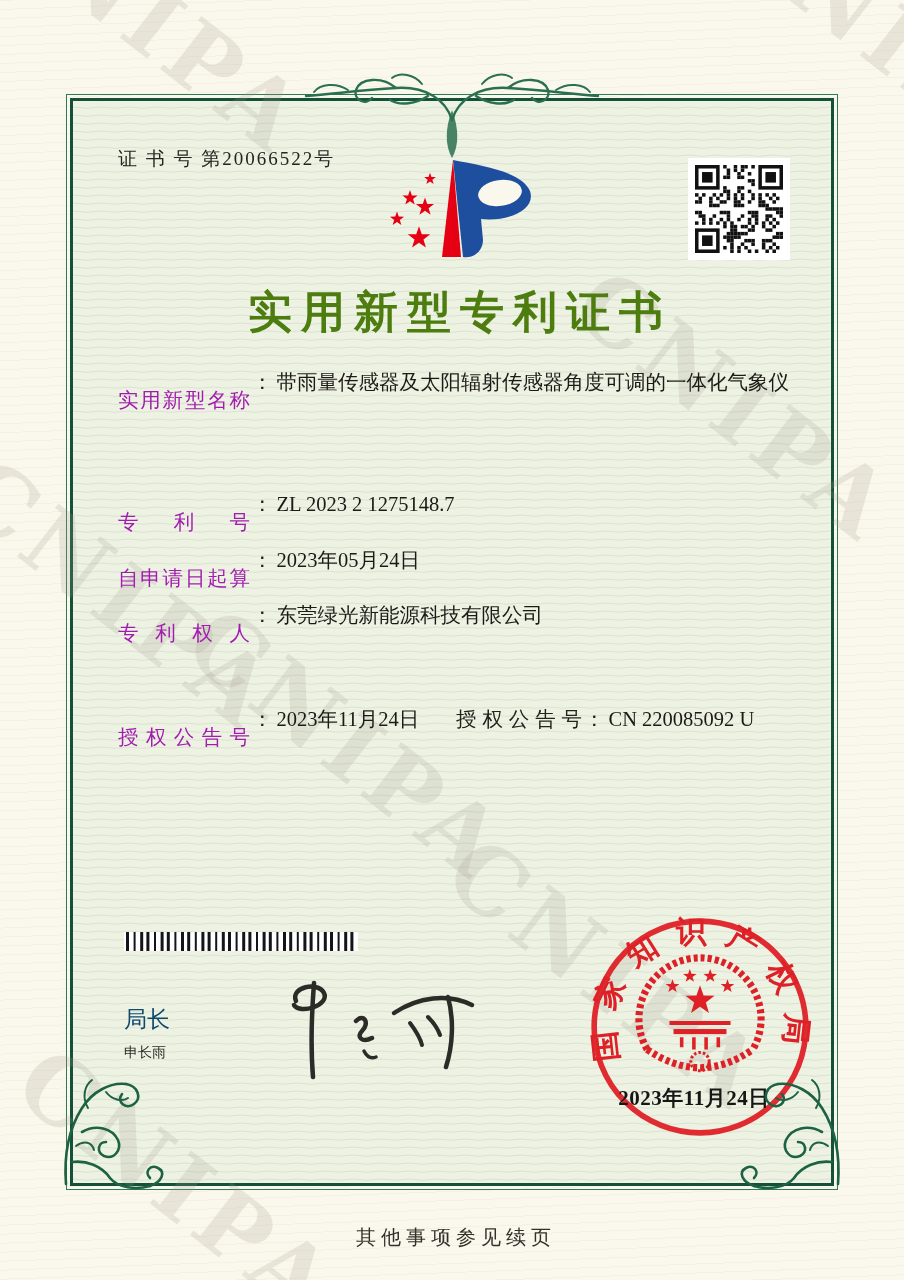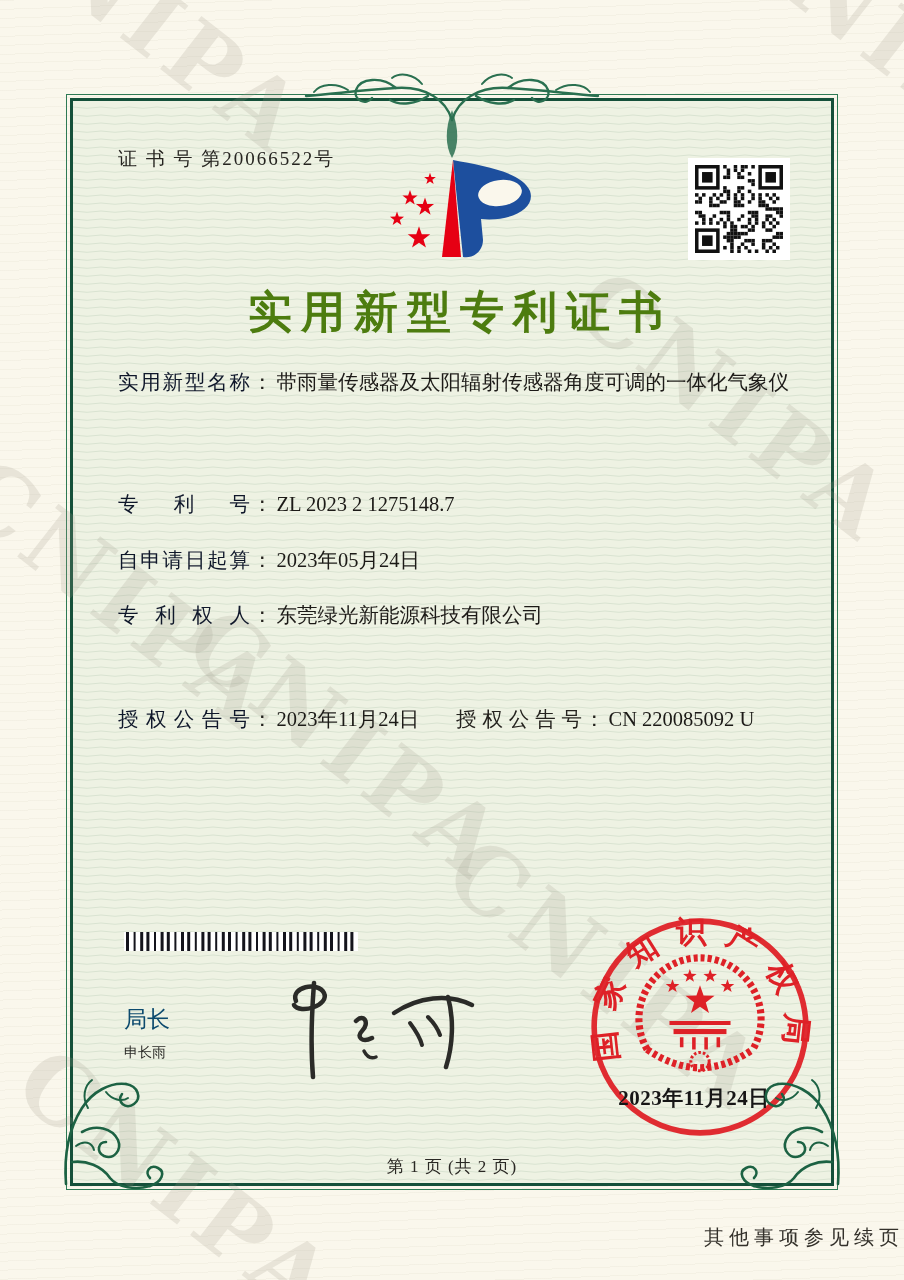--- a/index.html
+++ b/index.html
@@ -44,21 +44,21 @@
     position:absolute;left:688px;top:158px;width:102px;height:102px;
     background:#ffffff;display:flex;align-items:center;justify-content:center;
   }
   .doc-title{
     position:absolute;left:0;right:0;top:283px;text-align:center;
     font-size:44px;font-weight:bold;letter-spacing:9px;color:#4d7c0f;margin-left:16px;
   }
   .field-row{position:absolute;left:118px;width:672px;font-size:20.5px;white-space:nowrap;}
   .flabel{
     display:inline-block;width:132px;text-align:justify;text-align-last:justify;
-    vertical-align:top;color:#0f172a;
+    vertical-align:top;color:#a21caf;margin-top:18px;
   }
   .fcolon{display:inline-block;margin:0 4px 0 2px;color:#24221e;}
   .fvalue{color:#1c1a17;text-align:center;}
   .grant-no{position:absolute;left:338px;top:0;}
   .flabel2{
     display:inline-block;width:126px;text-align:justify;text-align-last:justify;
     vertical-align:top;color:#24221e;
   }
   .body-text{
     position:absolute;left:120px;top:735px;width:668px;
@@ -76,21 +76,21 @@
   .seal{position:absolute;left:586px;top:913px;width:228px;height:228px;}
   .seal-date{
     position:absolute;left:578px;top:1084px;width:232px;text-align:center;
     font-size:21px;font-weight:bold;color:#161616;letter-spacing:0.5px;z-index:4;
   }
   .page-info{
     position:absolute;left:0;right:0;top:1155px;text-align:center;
     font-size:17px;color:#2a2824;letter-spacing:1px;
   }
   .continuation{
-    position:absolute;left:0;right:0;top:1224px;text-align:right;
+    position:absolute;left:0;right:0;top:1224px;text-align:center;
     font-size:20px;color:#33302a;letter-spacing:5px;padding-left:8px;
   }
   .ornaments{position:absolute;inset:0;z-index:4;pointer-events:none;}
 </style>
 </head>
 <body>
 
 <div class="page">
 
   <span class="wm" style="left:-40px;top:-36px;">CNIPA</span>
@@ -563,16 +563,15 @@
         <use href="#star" transform="translate(10,-44) scale(0.7)" stroke="none"></use>
         <use href="#star" transform="translate(27,-34) scale(0.7)" stroke="none"></use>
         <path d="M-30,2 L30,2" stroke-width="4" fill="none"></path>
         <rect x="-26" y="8" width="52" height="5" stroke="none"></rect>
         <path d="M-18,16 v10 M-6,16 v12 M6,16 v12 M18,16 v10" stroke-width="3.5" fill="none"></path>
         <circle cx="0" cy="40" r="9" fill="none" stroke-width="3" stroke-dasharray="2.5 2"></circle>
       </g>
     </svg>
     <div class="seal-date">2023年11月24日</div>
 
-    <div class="page-info">第 1 页 (共 2 页)</div>
     <div class="continuation">其他事项参见续页</div>
   </div>
 </div>
 
 </body></html>

